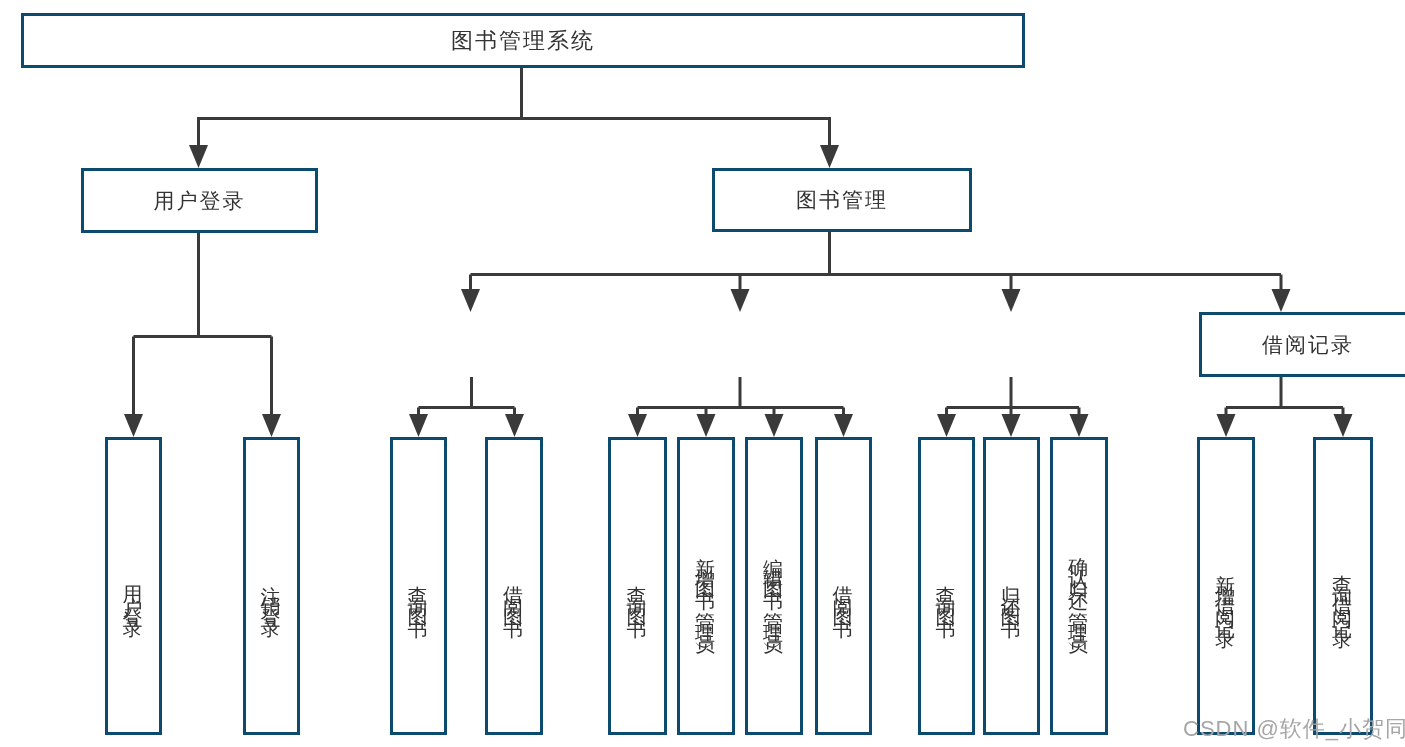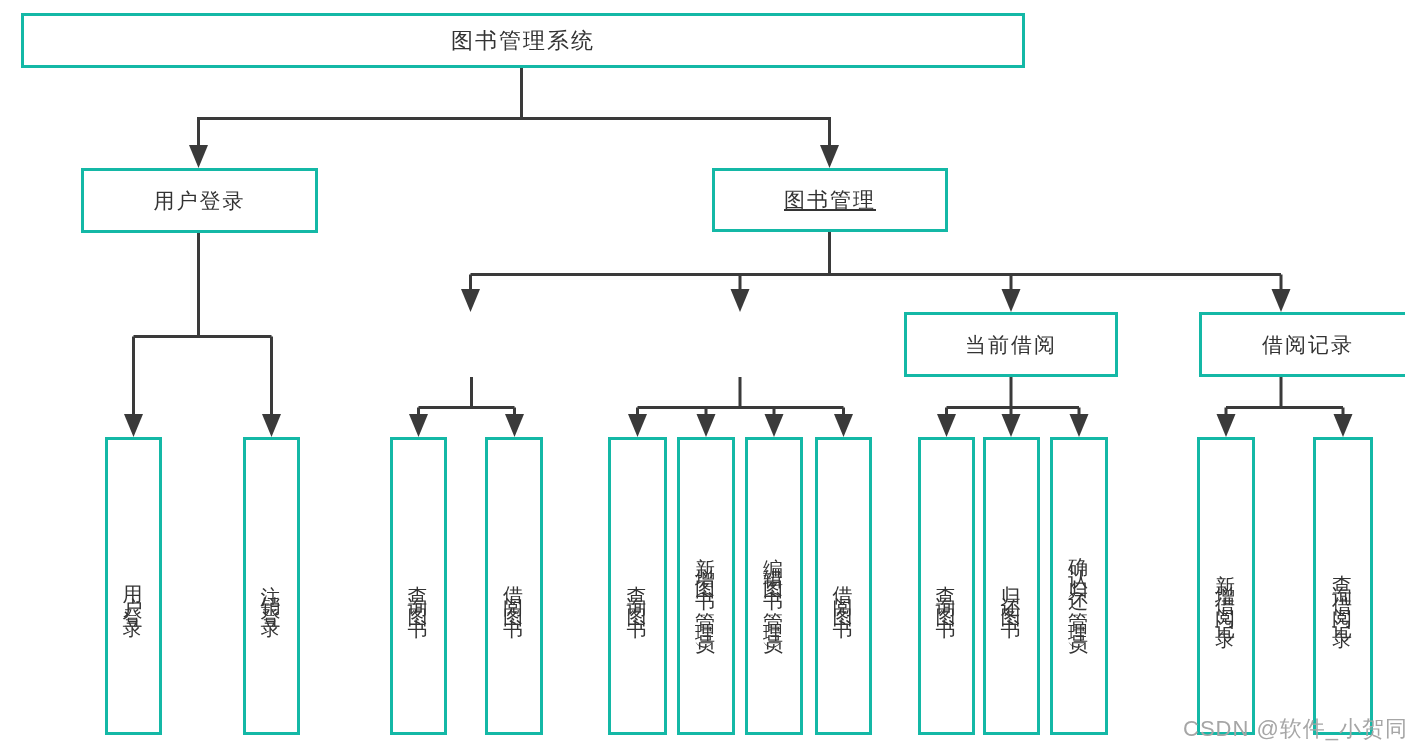--- a/index.html
+++ b/index.html
@@ -17,21 +17,21 @@
   }
   .connector-layer {
     position: absolute;
     left: 0; top: 0;
     width: 1405px;
     height: 747px;
   }
   .node {
     position: absolute;
     box-sizing: border-box;
-    border: 3px solid #14b8a6;
+    border: 3px solid #0c4a6e;
     background: #ffffff;
     display: flex;
     align-items: center;
     justify-content: center;
     color: #333333;
   }
   .node.h-node {
     font-size: 21px;
     letter-spacing: 2px;
   }
@@ -109,27 +109,24 @@
     <polygon points="1333.5,414 1352.5,414 1343,437"></polygon>
   </svg>
 
   <div class="node root-node" style="left:21px; top:13px; width:1004px; height:55px;">
     <span>图书管理系统</span>
   </div>
 
   <div class="node h-node" style="left:81px; top:168px; width:237px; height:65px;">
     <span>用户登录</span>
   </div>
-  <div class="node h-node" style="left:712px; top:168px; width:236px; height:64px;text-decoration:underline;">
+  <div class="node h-node" style="left:712px; top:168px; width:260px; height:64px;">
     <span>图书管理</span>
   </div>
 
-  <div class="node h-node" style="left:904px; top:312px; width:214px; height:65px;">
-    <span>当前借阅</span>
-  </div>
   <div class="node h-node" style="left:1199px; top:312px; width:218px; height:65px;">
     <span>借阅记录</span>
   </div>
 
   <div class="node v-node" style="left:105px; top:437px; width:57px; height:298px;">
     <span class="v-label">用户登录</span>
   </div>
   <div class="node v-node" style="left:243px; top:437px; width:57px; height:298px;">
     <span class="v-label">注销登录</span>
   </div>

